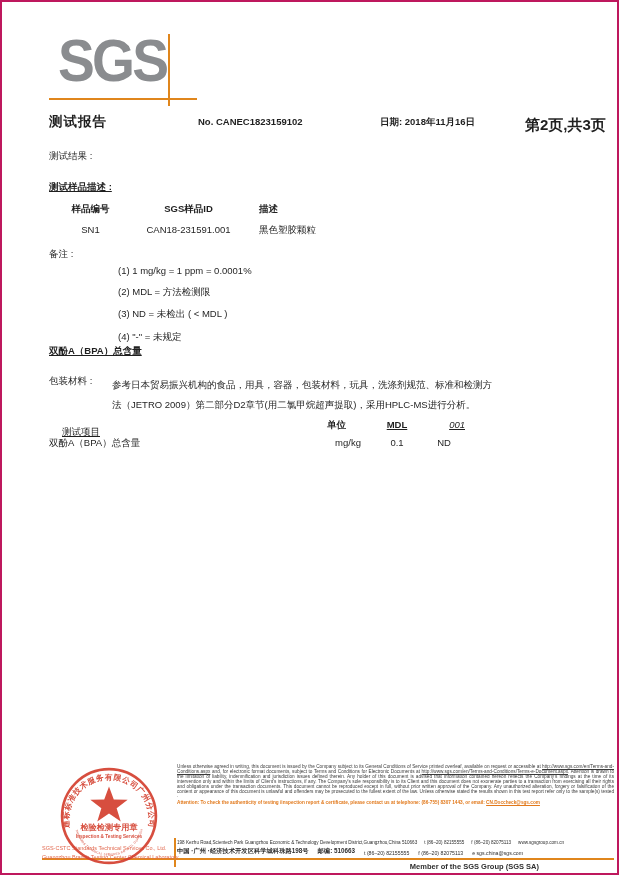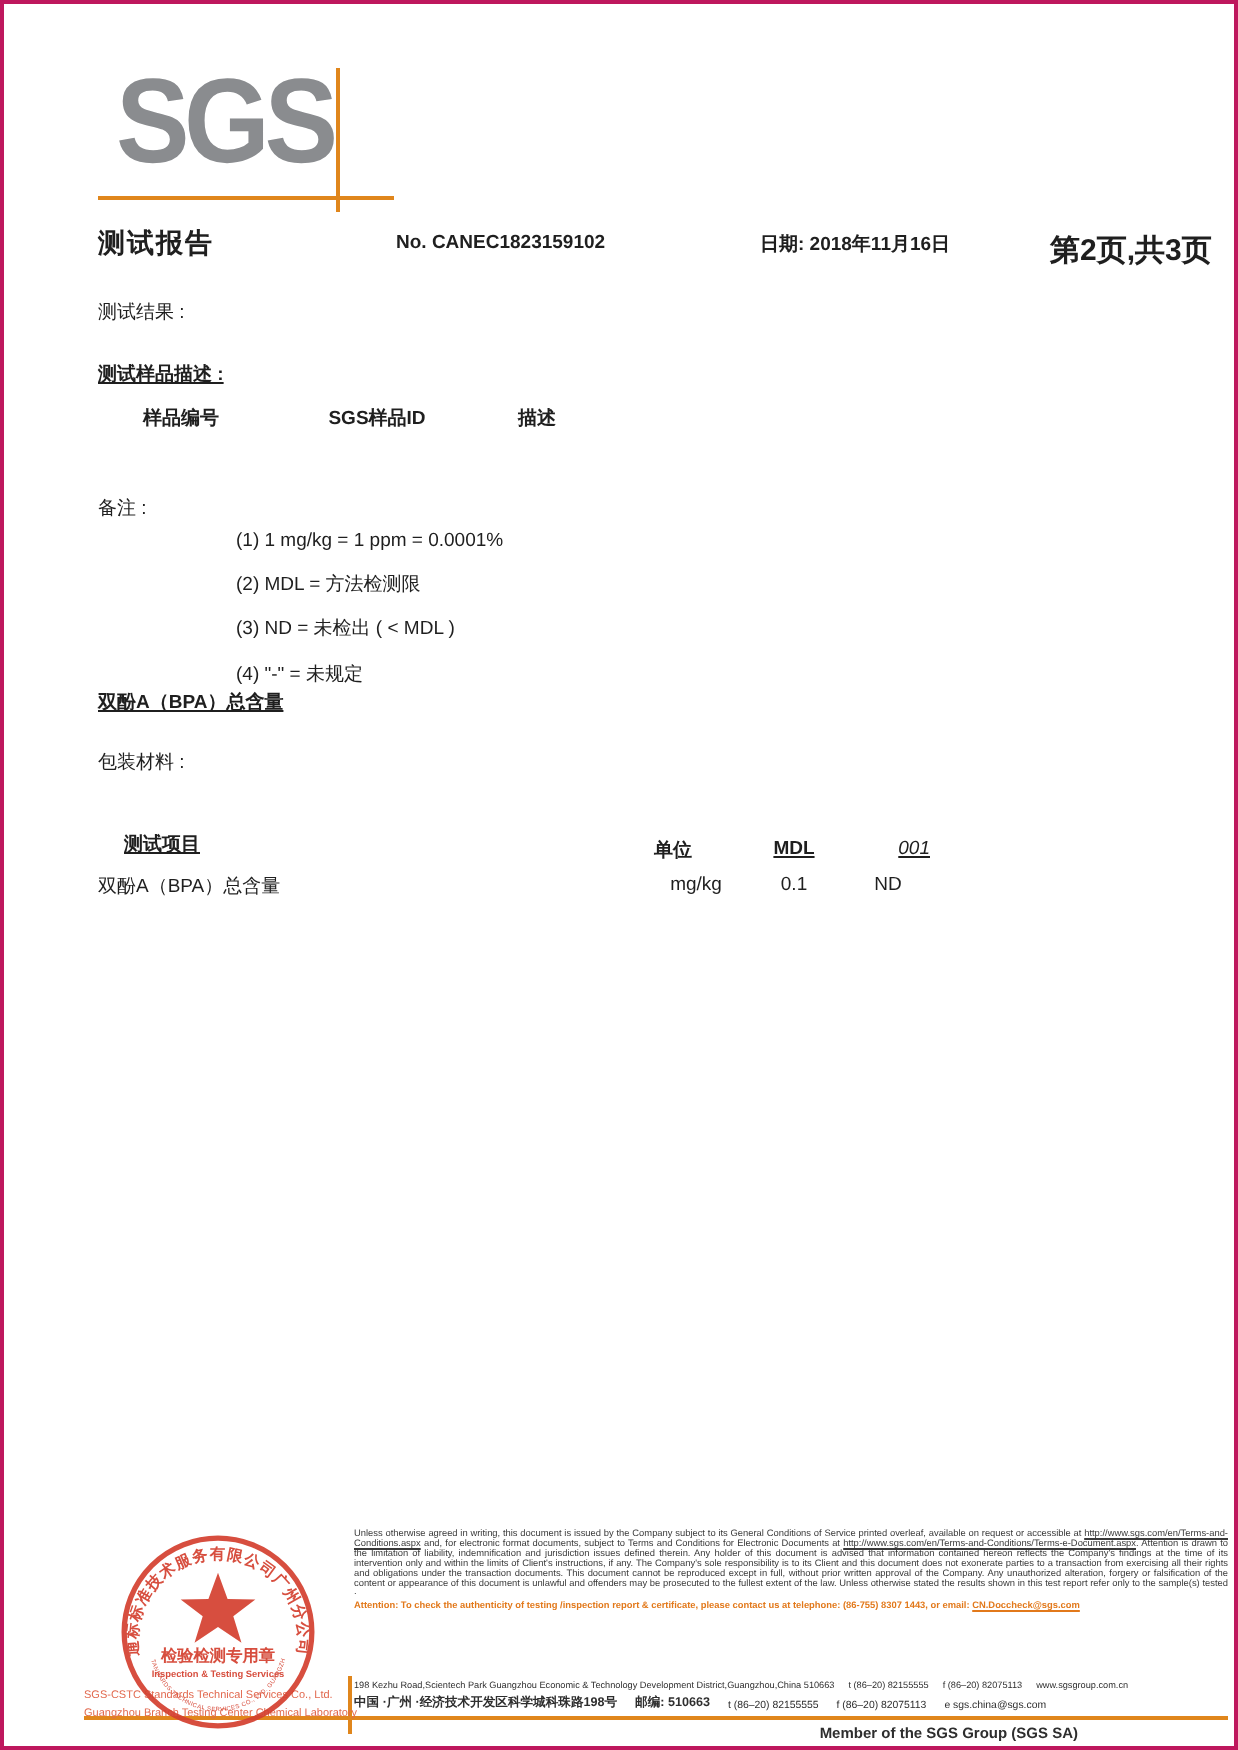--- a/index.html
+++ b/index.html
@@ -39,21 +39,21 @@
 
   .remarks-label { left:47px; top:246px; }
   .remarks-list { left:100px; top:263px;margin-left:16px; }
   .remarks-list div { margin-bottom:9.5px; font-size:9.5px; }
 
   .bpa-heading { left:47px; top:343px; font-weight:bold; text-decoration:underline; }
 
   .method-label { left:47px; top:373px; }
   .method-text { left:110px; top:373px; width:472px; line-height:20px; }
 
-  .rtable-item-hdr { left:60px; top:414px; font-weight:bold; text-decoration:underline; }
+  .rtable-item-hdr { left:60px; top:424px; font-weight:normal; text-decoration:underline; }
   .rtable-unit-hdr { left:325px; top:417px; width:42px; text-align:left; font-weight:bold; }
   .rtable-mdl-hdr  { left:374px; top:417px; width:42px; text-align:center; font-weight:bold; text-decoration:underline; }
   .rtable-s1-hdr   { left:421px; top:417px; width:42px; text-align:right; font-style:italic; text-decoration:underline; }
   .rtable-item { left:47px;  top:435px; }
   .rtable-unit { left:325px; top:435px; width:42px; text-align:center; }
   .rtable-mdl  { left:374px; top:435px; width:42px; text-align:center; }
   .rtable-s1   { left:421px; top:435px; width:42px; text-align:center; }
 
   
   .legal-block {
@@ -97,32 +97,41 @@
 
   <div class="abs t9 results-label">测试结果 :</div>
 
   <div class="abs t9 sample-heading">测试样品描述 :</div>
   <div class="abs t9 sample-table">
     <div class="row hdr">
       <div class="c1">样品编号</div>
       <div class="c2">SGS样品ID</div>
       <div class="c3">描述</div>
     </div>
+    <div class="row">
+      <div class="c1">SN1</div>
+      <div class="c2">CAN18-231591.001</div>
+      <div class="c3">黑色塑胶颗粒</div>
+    </div>
   </div>
 
   <div class="abs t9 remarks-label">备注 :</div>
   <div class="abs remarks-list">
     <div>(1) 1 mg/kg = 1 ppm = 0.0001%</div>
     <div>(2) MDL = 方法检测限</div>
     <div>(3) ND = 未检出 ( &lt; MDL )</div>
     <div>(4) "-" = 未规定</div>
   </div>
 
   <div class="abs t9 bpa-heading">双酚A（BPA）总含量</div>
   <div class="abs t9 method-label">包装材料 :</div>
+  <div class="abs t9 method-text">
+    <div>参考日本贸易振兴机构的食品，用具，容器，包装材料，玩具，洗涤剂规范、标准和检测方</div>
+    <div>法（JETRO 2009）第二部分D2章节(用二氯甲烷超声提取)，采用HPLC-MS进行分析。</div>
+  </div>
 
   <div class="abs t9 rtable-item-hdr">测试项目</div>
   <div class="abs t9 rtable-unit-hdr">单位</div>
   <div class="abs t9 rtable-mdl-hdr">MDL</div>
   <div class="abs t9 rtable-s1-hdr">001</div>
   <div class="abs t9 rtable-item">双酚A（BPA）总含量</div>
   <div class="abs t9 rtable-unit">mg/kg</div>
   <div class="abs t9 rtable-mdl">0.1</div>
   <div class="abs t9 rtable-s1">ND</div>
 

